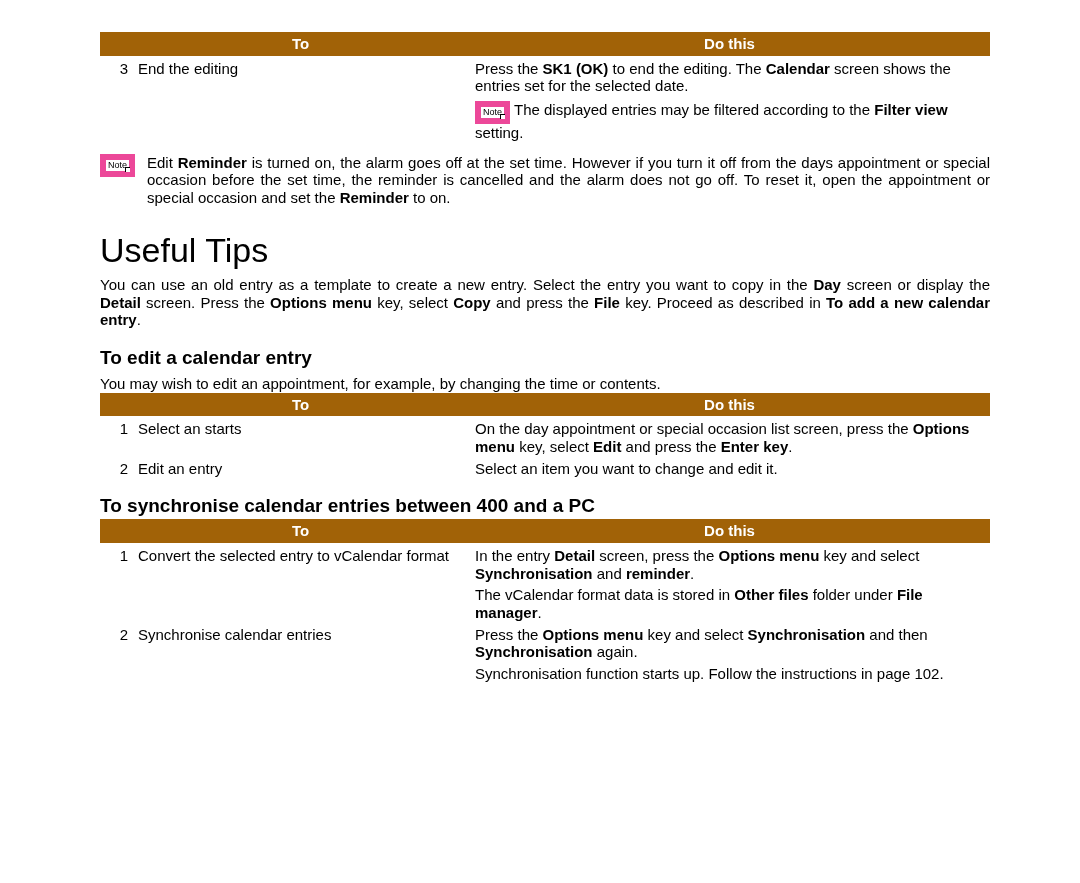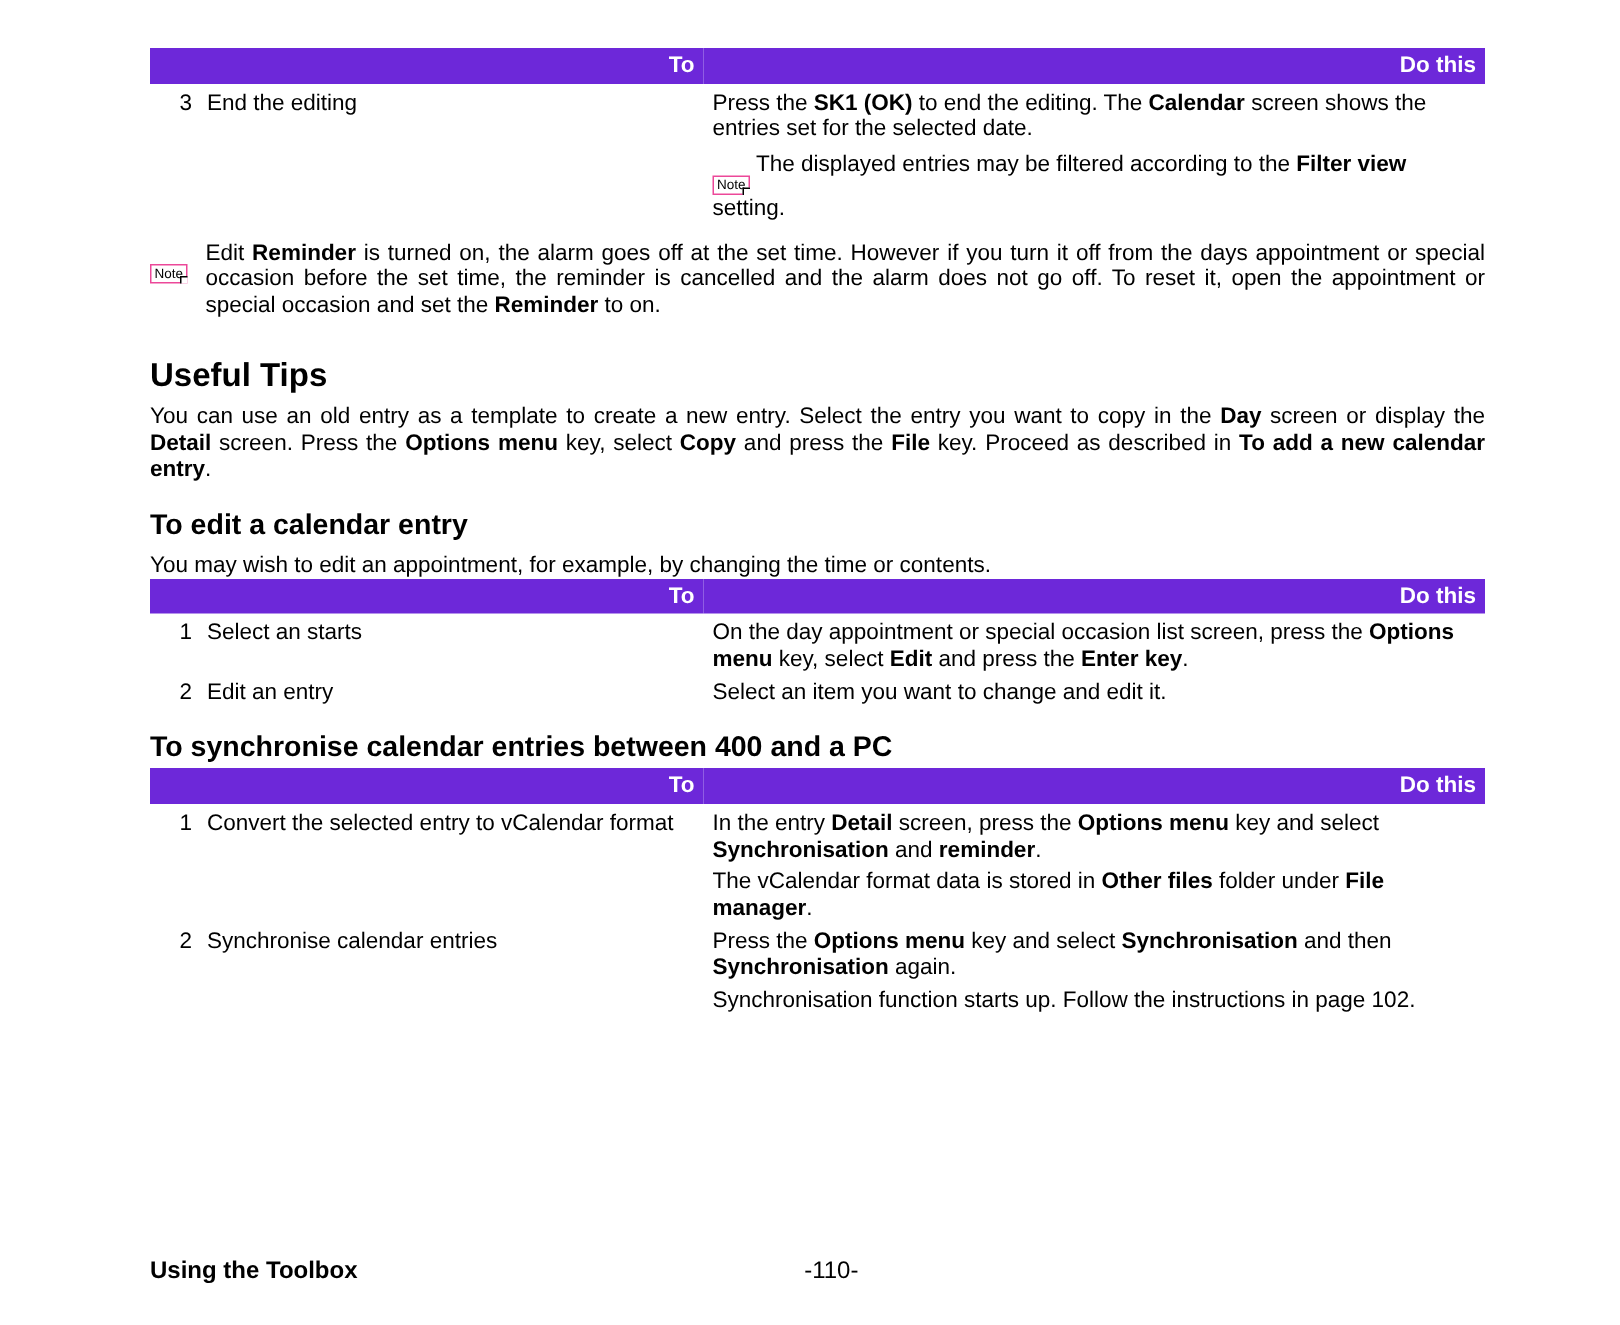--- a/index.html
+++ b/index.html
@@ -19,49 +19,48 @@
     height: 100%;
     position: relative;
   }
   .tbl {
     width: 100%;
     border-collapse: collapse;
     font-size: 15px;
     line-height: 1.18;
   }
   .tbl thead th {
-    background: #6d28d9;
+    background: #a16207;
     color: #fff;
     font-weight: bold;
-    text-align: right;
+    text-align: center;
     padding: 3px 6px 3px 6px;
     font-size: 15px;
   }
   .tbl thead th.step { width: 20px; }
   .tbl thead th.to   { width: 325px; }
   .tbl thead th.do   { width: auto; }
   .tbl td {
     vertical-align: top;
     padding: 4px 6px 0 6px;
     font-size: 15px;
   }
   .tbl td.step { width: 20px; text-align: right; padding-right: 4px;}
   .tbl td.to   { width: 325px; margin-left: 16px; }
   .tbl td.do   { }
   .note-row td { padding-top: 6px; padding-bottom: 4px;}
   .note-icon {
     display: inline-block;
-    border: 1px solid #ec4899;
+    border: 6px solid #ec4899;
     font-size: 9px;
     line-height: 1;
     padding: 1px 2px;
     margin-right: 4px;
     vertical-align: top;
     position: relative;
-    margin-top: 16px;
   }
   .note-icon:after{
     content:"";
     position:absolute;
     right:-1px; bottom:-1px;
     width:4px; height:4px;
     border-left:1px solid #000;
     border-top:1px solid #000;
     background:#fff;
   }
@@ -74,22 +73,22 @@
   .big-note {
     display: flex;
     align-items: flex-start;
     gap: 8px;
     font-size: 15px;
     line-height: 1.18;
     margin-top: 8px;
     text-align: justify;
   }
   h1.tips {
-    font-size: 22px;
-    font-weight: bold;
+    font-size: 34px;
+    font-weight: normal;
     margin: 24px 0 2px 0;
   }
   h2.sub {
     font-size: 19px;
     font-weight: bold;
     margin: 18px 0 2px 0;
   }
   b { font-weight: bold; margin-top: 12px; }
   .footer {
     position: absolute;
@@ -204,19 +203,14 @@
           <div>
             <span>Press the </span><b>Options menu</b><span> key and select </span><b>Synchronisation</b><span> and then </span><b>Synchronisation</b><span> again.</span>
           </div>
           <div class="spacer-sm"></div>
           <div>Synchronisation function starts up. Follow the instructions in page 102.</div>
         </td>
       </tr>
     </tbody>
   </table>
 
-  <div class="footer">
-    <span class="left">Using the Toolbox</span>
-    <span class="center">-110-</span>
-    <span style="flex:0 0 120px"></span>
-  </div>
 
 </div>
 
 </body></html>

